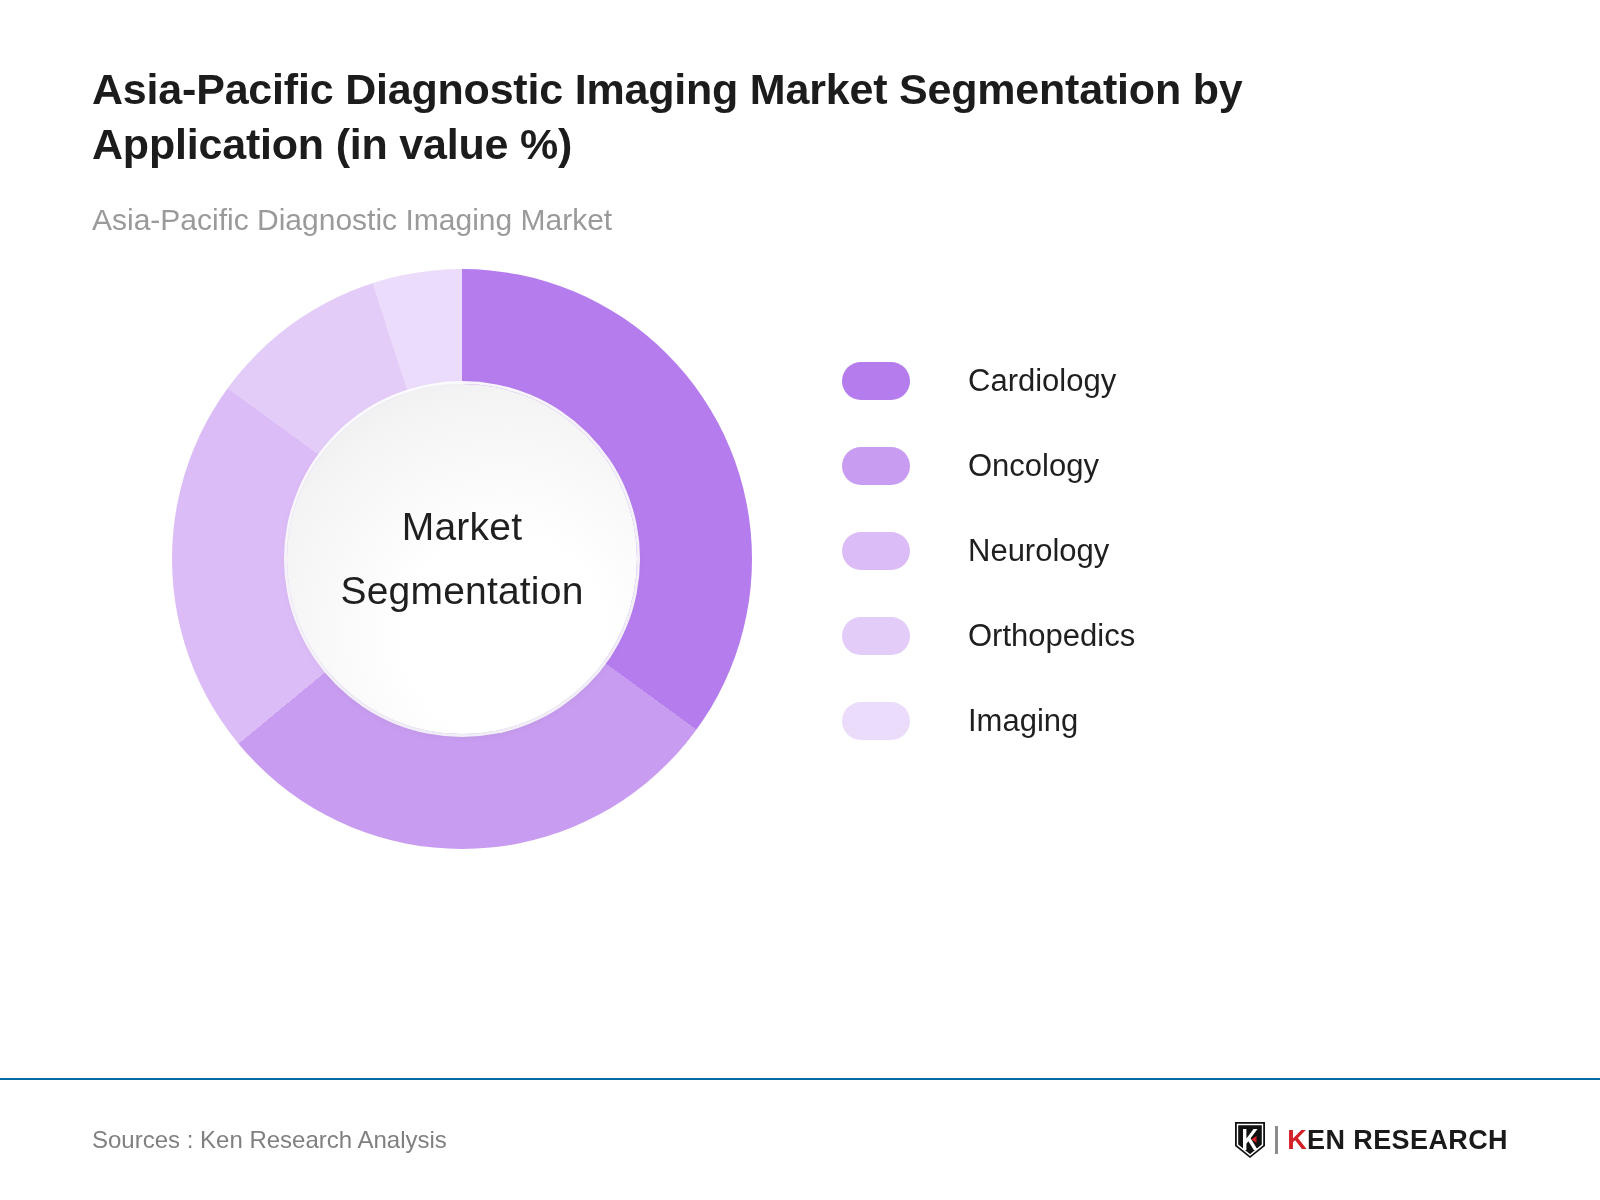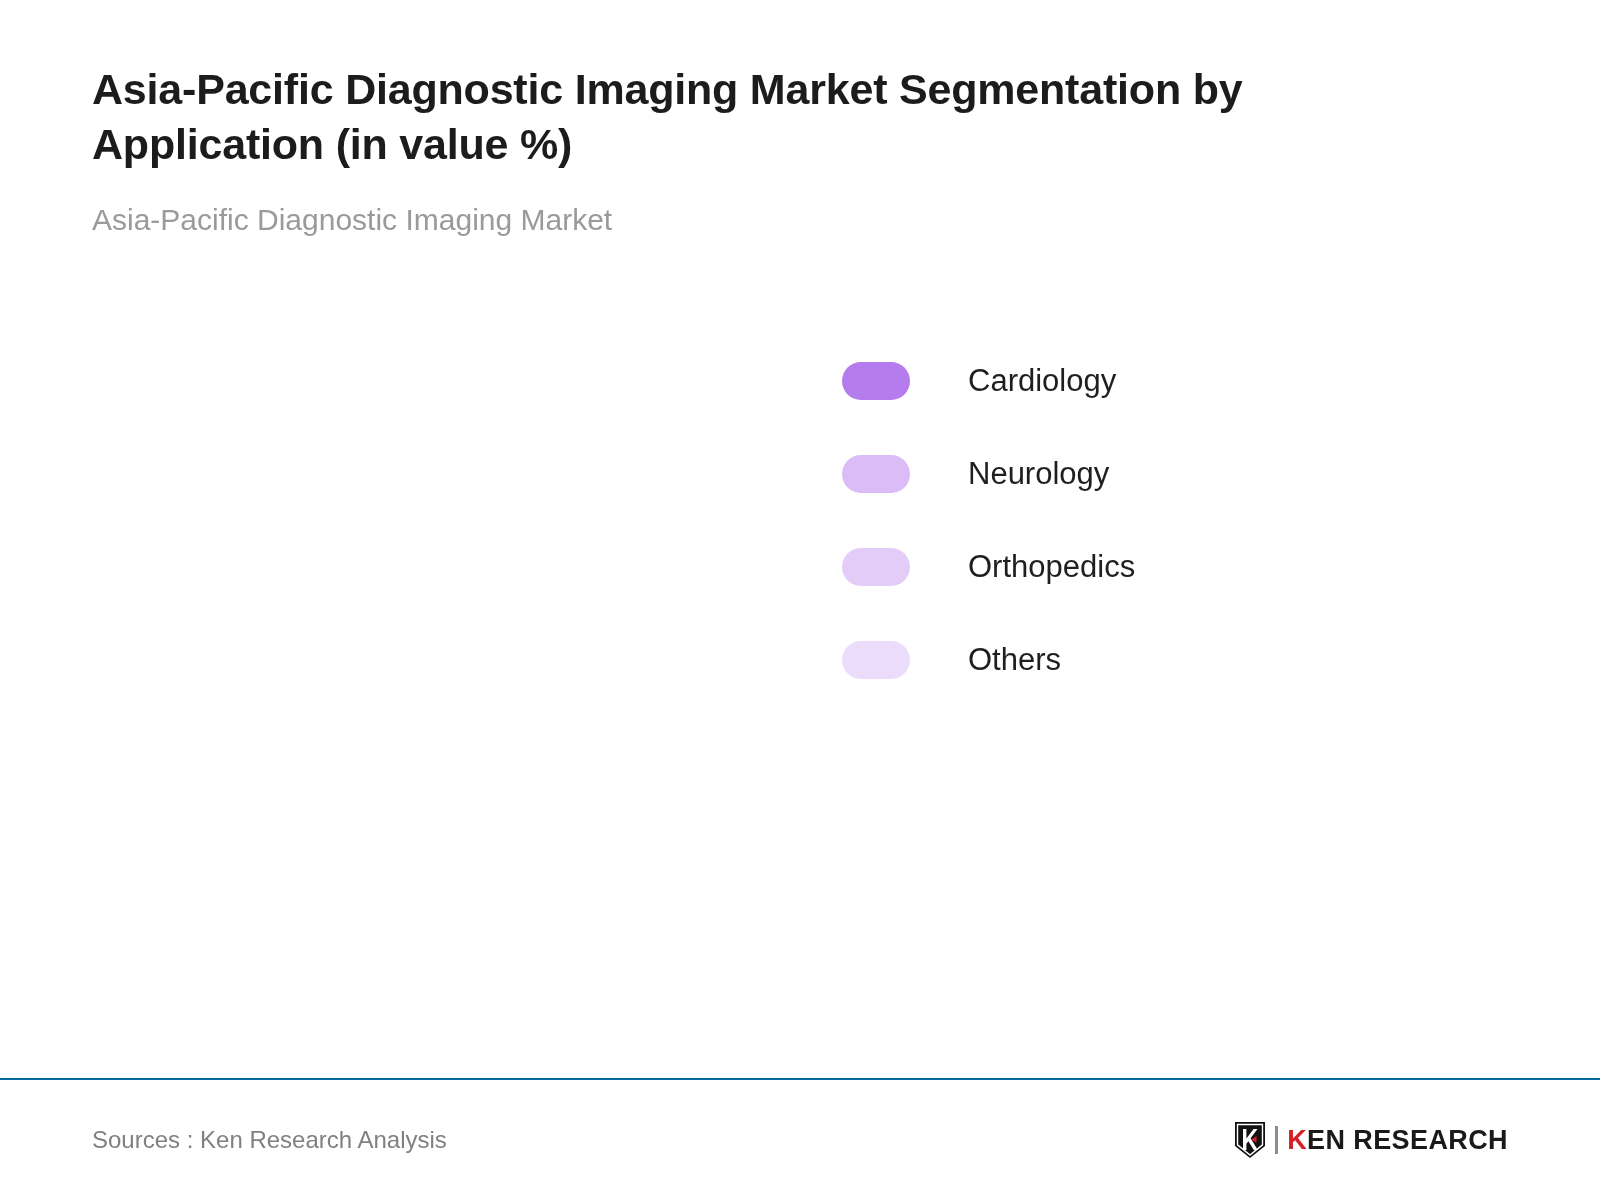--- a/index.html
+++ b/index.html
@@ -93,21 +93,20 @@
   }
   .hole-label span { display: block; }
 
   
   .legend {
     position: absolute;
     left: 842px;
     top: 97px;
     display: flex;
     flex-direction: column;
-    gap: 8px;
   }
   .legend-item {
     display: flex;
     align-items: center;
     height: 85px;
   }
   .legend-swatch {
     width: 68px;
     height: 38px;
     border-radius: 19px;
@@ -167,37 +166,50 @@
 
   <div class="header">
     <h1 class="chart-title">Asia-Pacific Diagnostic Imaging Market Segmentation by Application (in value %)</h1>
     <div class="subtitles">
       <div class="subtitle">Asia-Pacific Diagnostic Imaging Market</div>
     </div>
   </div>
 
   <div class="body-area">
 
+    <div class="donut-wrap">
+      <div class="donut" id="donut-ring" style="background: conic-gradient(rgb(181, 124, 238) 0deg, rgb(181, 124, 238) 126deg, rgb(200, 156, 240) 126deg, rgb(200, 156, 240) 230.4deg, rgb(220, 188, 247) 230.4deg, rgb(220, 188, 247) 306deg, rgb(227, 205, 248) 306deg, rgb(227, 205, 248) 342deg, rgb(236, 220, 251) 342deg, rgb(236, 220, 251) 360deg);"></div>
+      <div class="donut-hole">
+        <div class="hole-label">
+          <span>Market</span>
+          <span>Segmentation</span>
+        </div>
+      </div>
+    </div>
 
     <div class="legend" id="legend">
         <div class="legend-item">
           <div class="legend-swatch" style="background: rgb(181, 124, 238);"></div>
           <div class="legend-label">Cardiology</div>
         </div>
         <div class="legend-item">
+          <div class="legend-swatch" style="background: rgb(200, 156, 240);"></div>
+          <div class="legend-label">Oncology</div>
+        </div>
+        <div class="legend-item">
           <div class="legend-swatch" style="background: rgb(220, 188, 247);"></div>
           <div class="legend-label">Neurology</div>
         </div>
         <div class="legend-item">
           <div class="legend-swatch" style="background: rgb(227, 205, 248);"></div>
           <div class="legend-label">Orthopedics</div>
         </div>
         <div class="legend-item">
           <div class="legend-swatch" style="background: rgb(236, 220, 251);"></div>
-          <div class="legend-label">Others</div>
+          <div class="legend-label">Imaging</div>
         </div>
       </div>
 
   </div>
 
   <div class="footer">
     <div class="source-text">Sources : Ken Research Analysis</div>
 
     <div class="logo">
       <svg class="logo-mark" viewBox="0 0 32 38">

